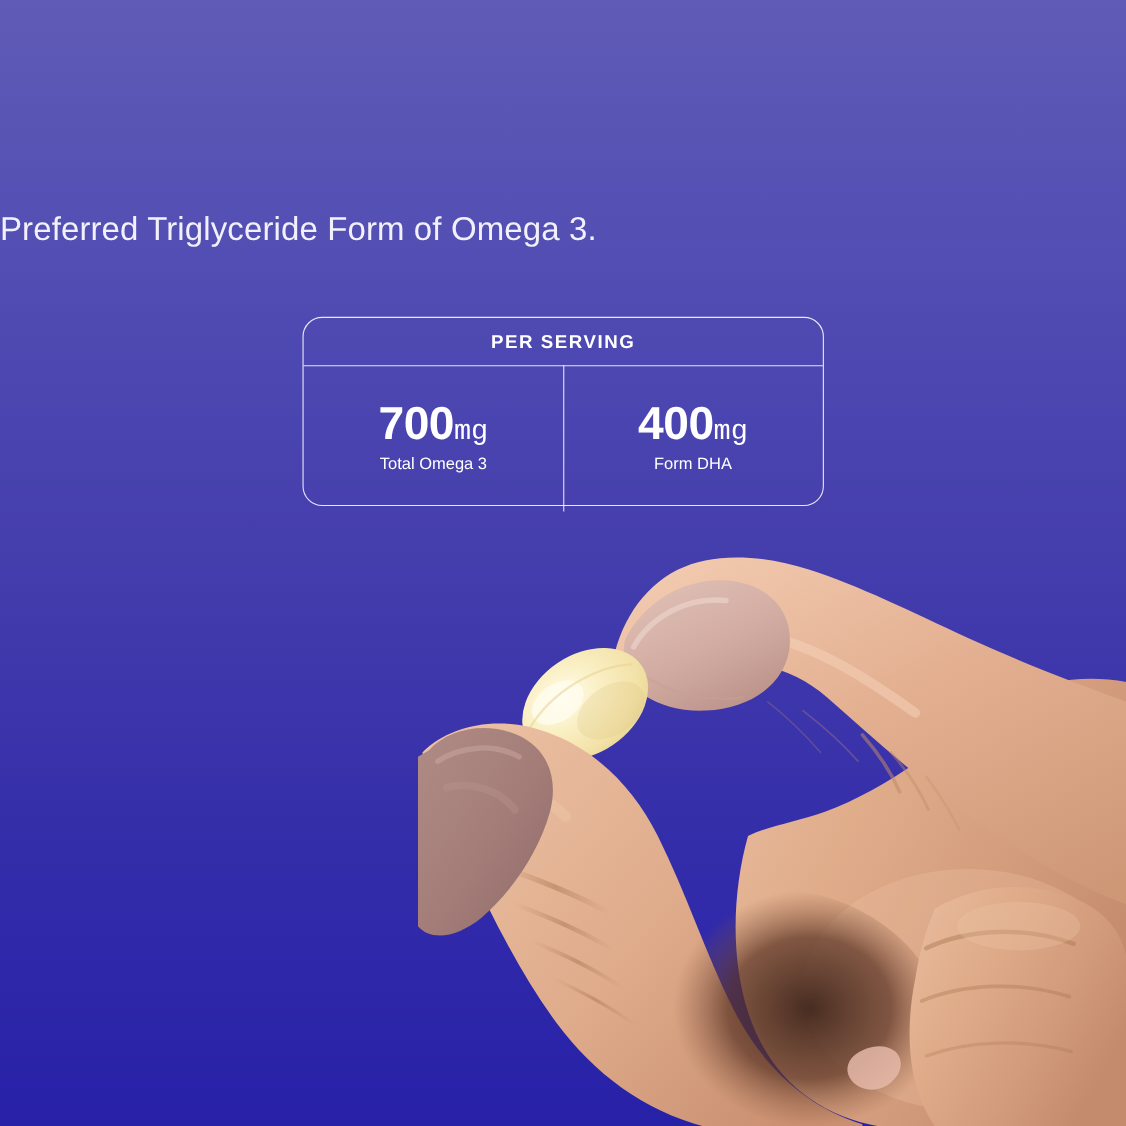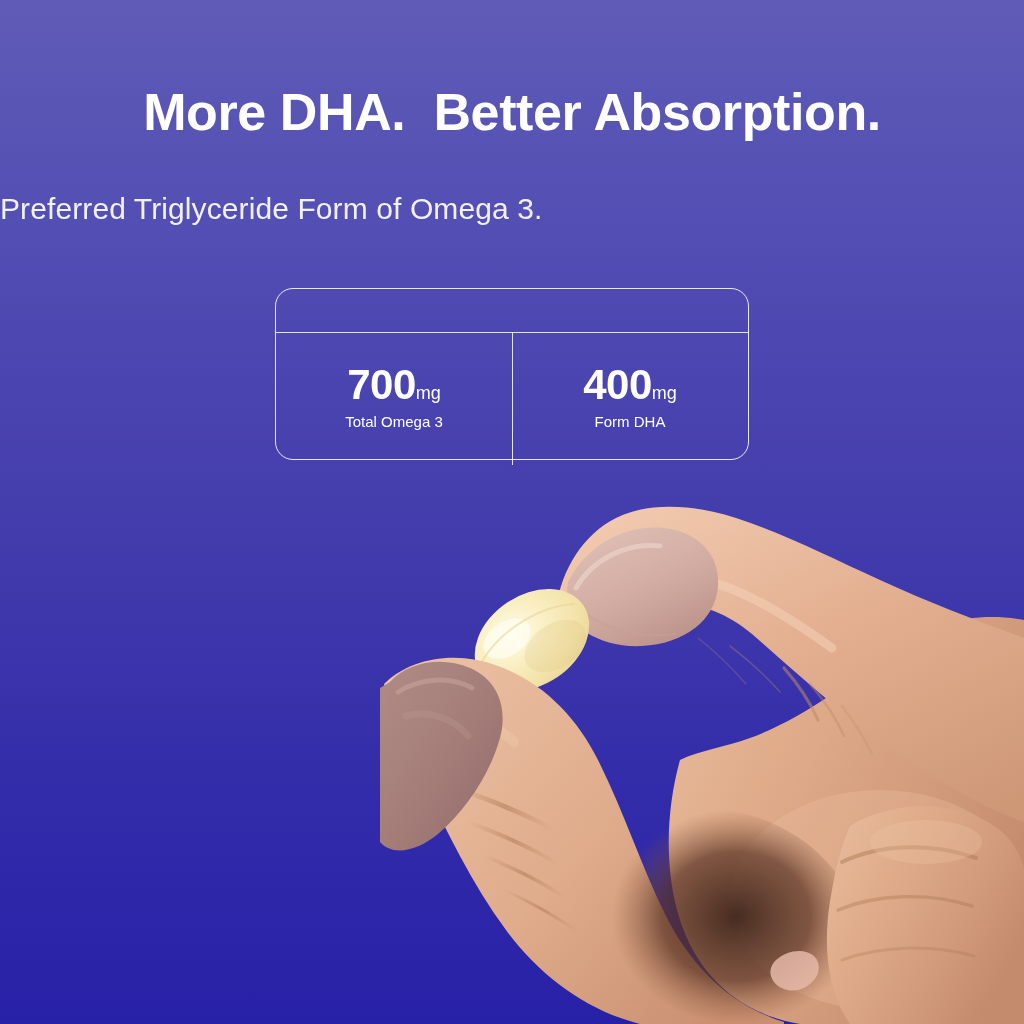--- a/index.html
+++ b/index.html
@@ -92,45 +92,45 @@
   }
   .spec-amount {
     color:#FFFFFF;
     display:flex; align-items:baseline; justify-content:center;
     line-height:1;
   }
   .spec-value {
     font-size:42px; font-weight:bold; letter-spacing:-0.5px;
   }
   .spec-unit {
-    font-size:18px; font-weight:normal; letter-spacing:0px;
+    font-size:26px; font-weight:normal; letter-spacing:0px;font-family:Liberation Mono, monospace;
   }
   .spec-label {
     color:#FFFFFF;
     font-size:15px; font-weight:normal;
     margin-top:5px;
   }
 
   
   #hand-photo {
     position:absolute;
     left:380px; top:470px;
     width:644px; height:554px;
   }
 </style>
 </head>
 <body>
 
 <div id="stage">
 
-  <div class="headline">More DHA.  Better Absorption.</div>
 
   <div class="subhead">Preferred Triglyceride Form of Omega 3.</div>
 
   <div class="specbox">
+    <div class="spec-header">PER SERVING</div>
     <div class="spec-hdivider"></div>
     <div class="spec-vdivider"></div>
 
     <div class="spec-cells">
 
       <div class="spec-cell">
         <div class="spec-amount">
           <span class="spec-value">700</span>
           <span class="spec-unit">mg</span>
         </div>

